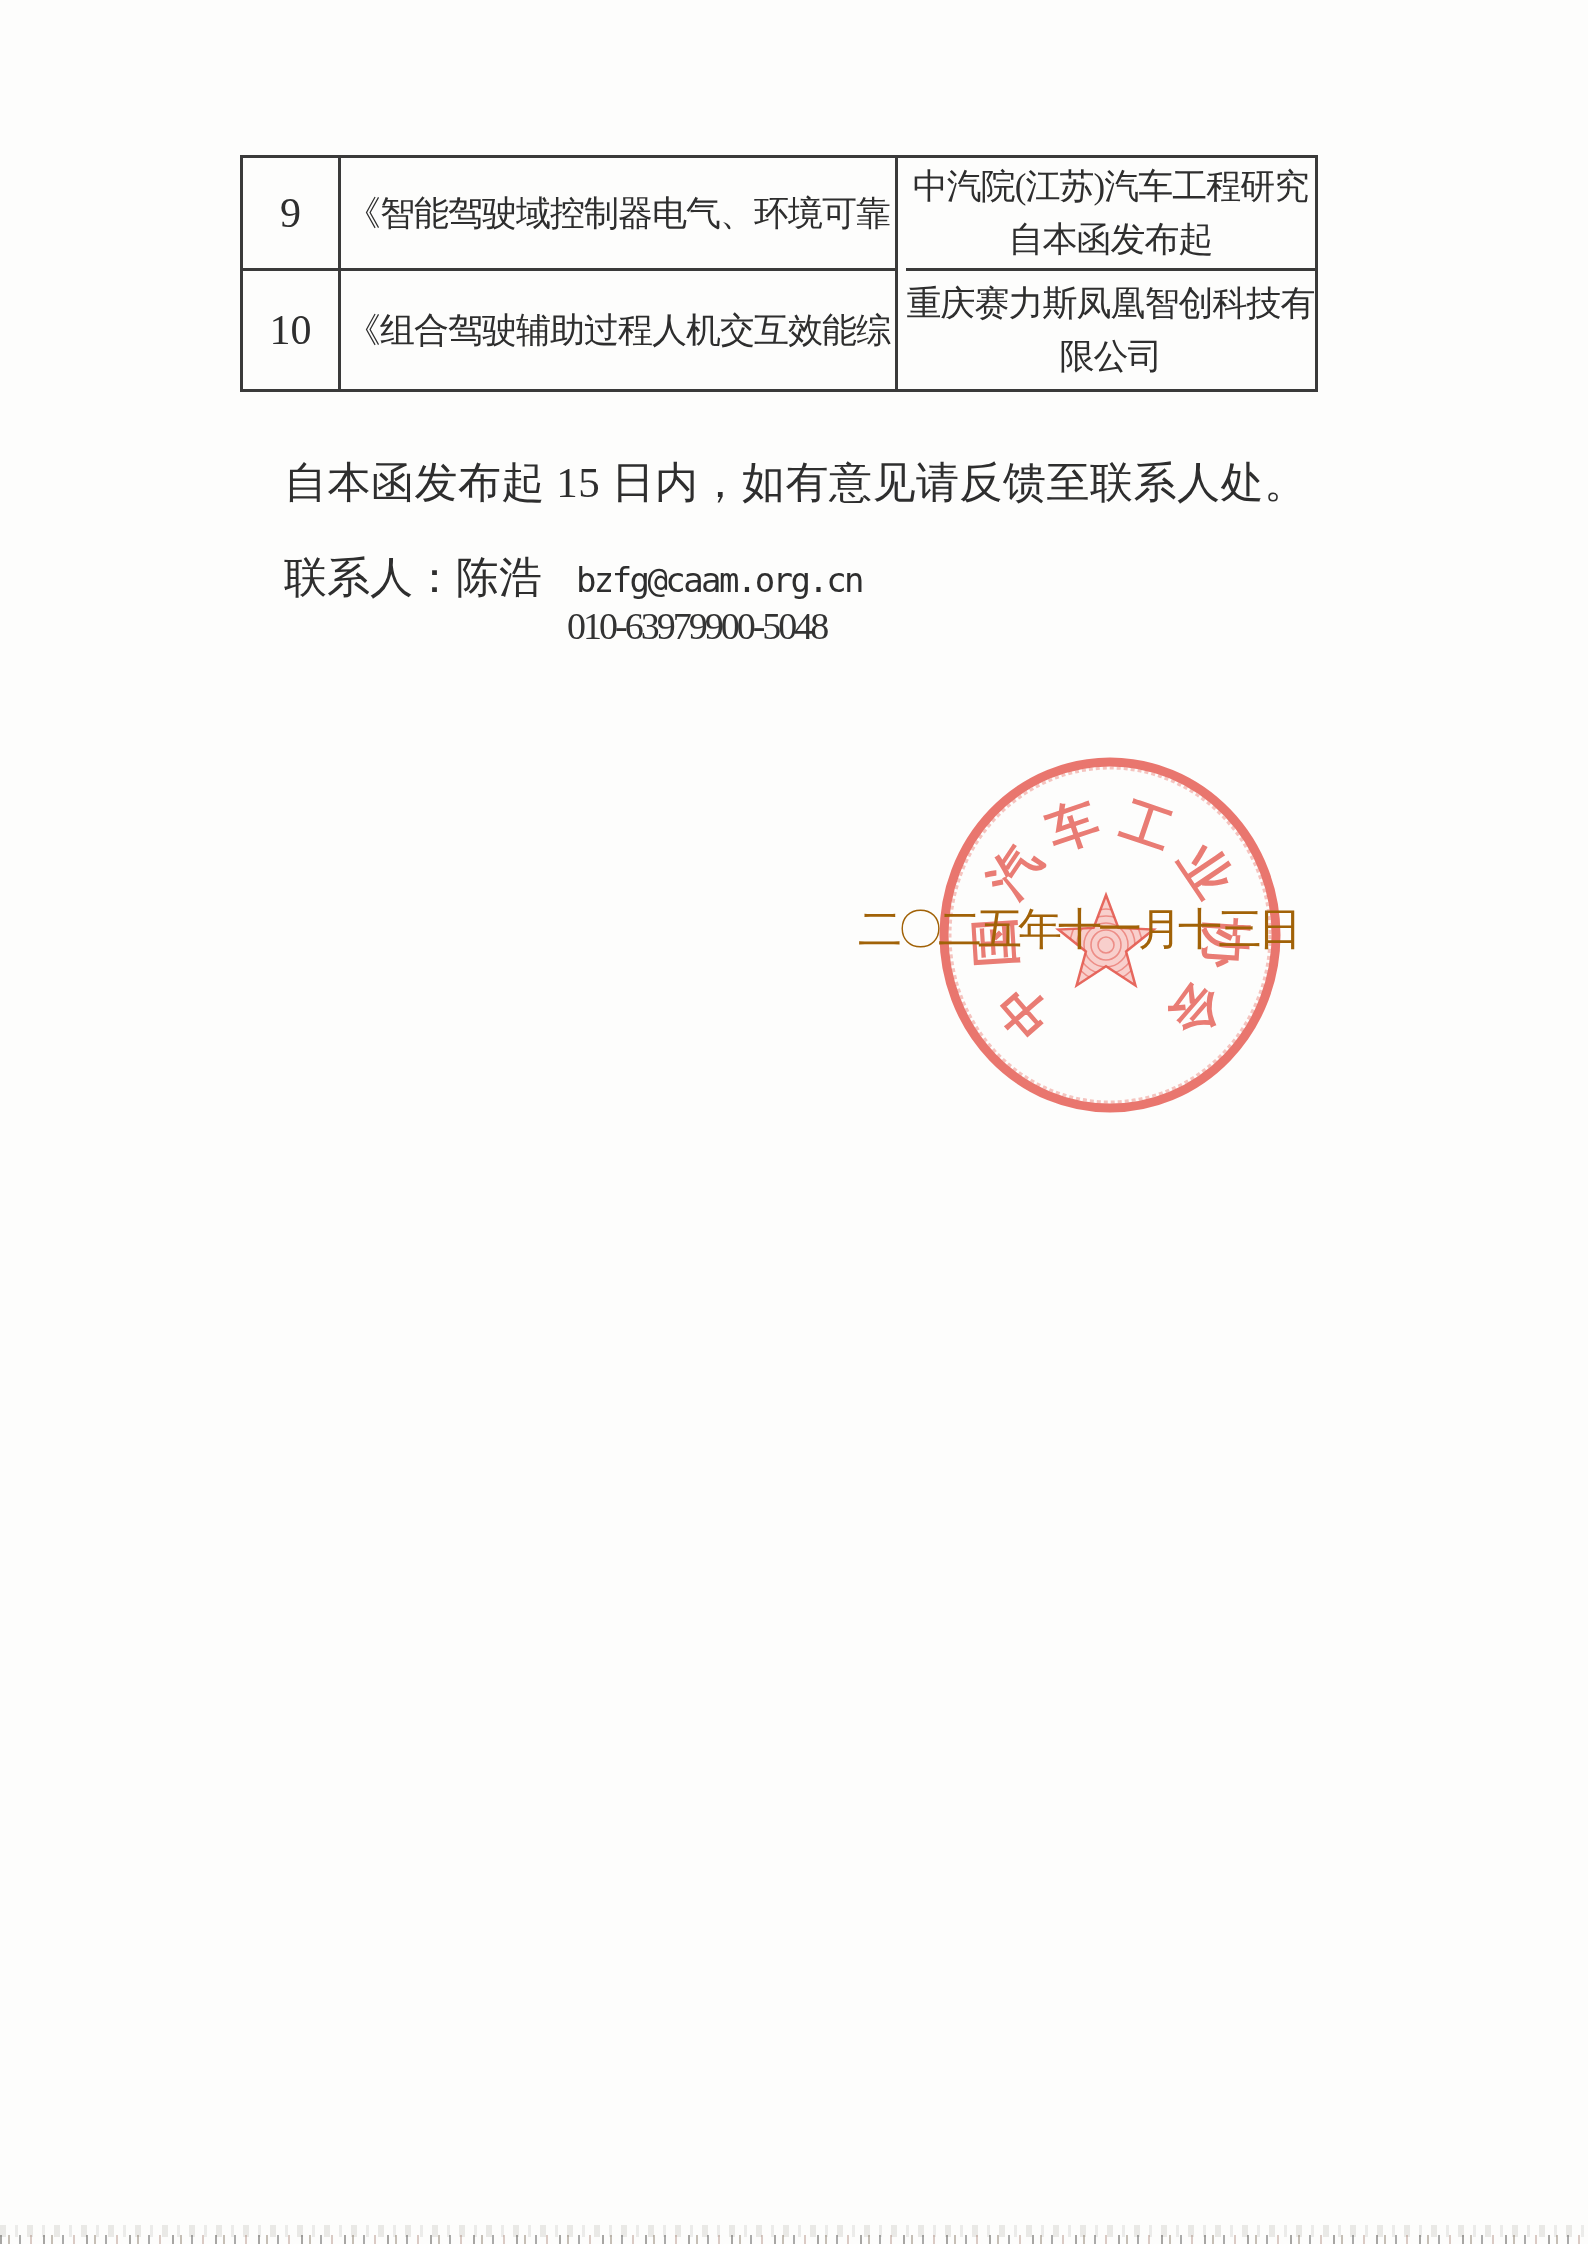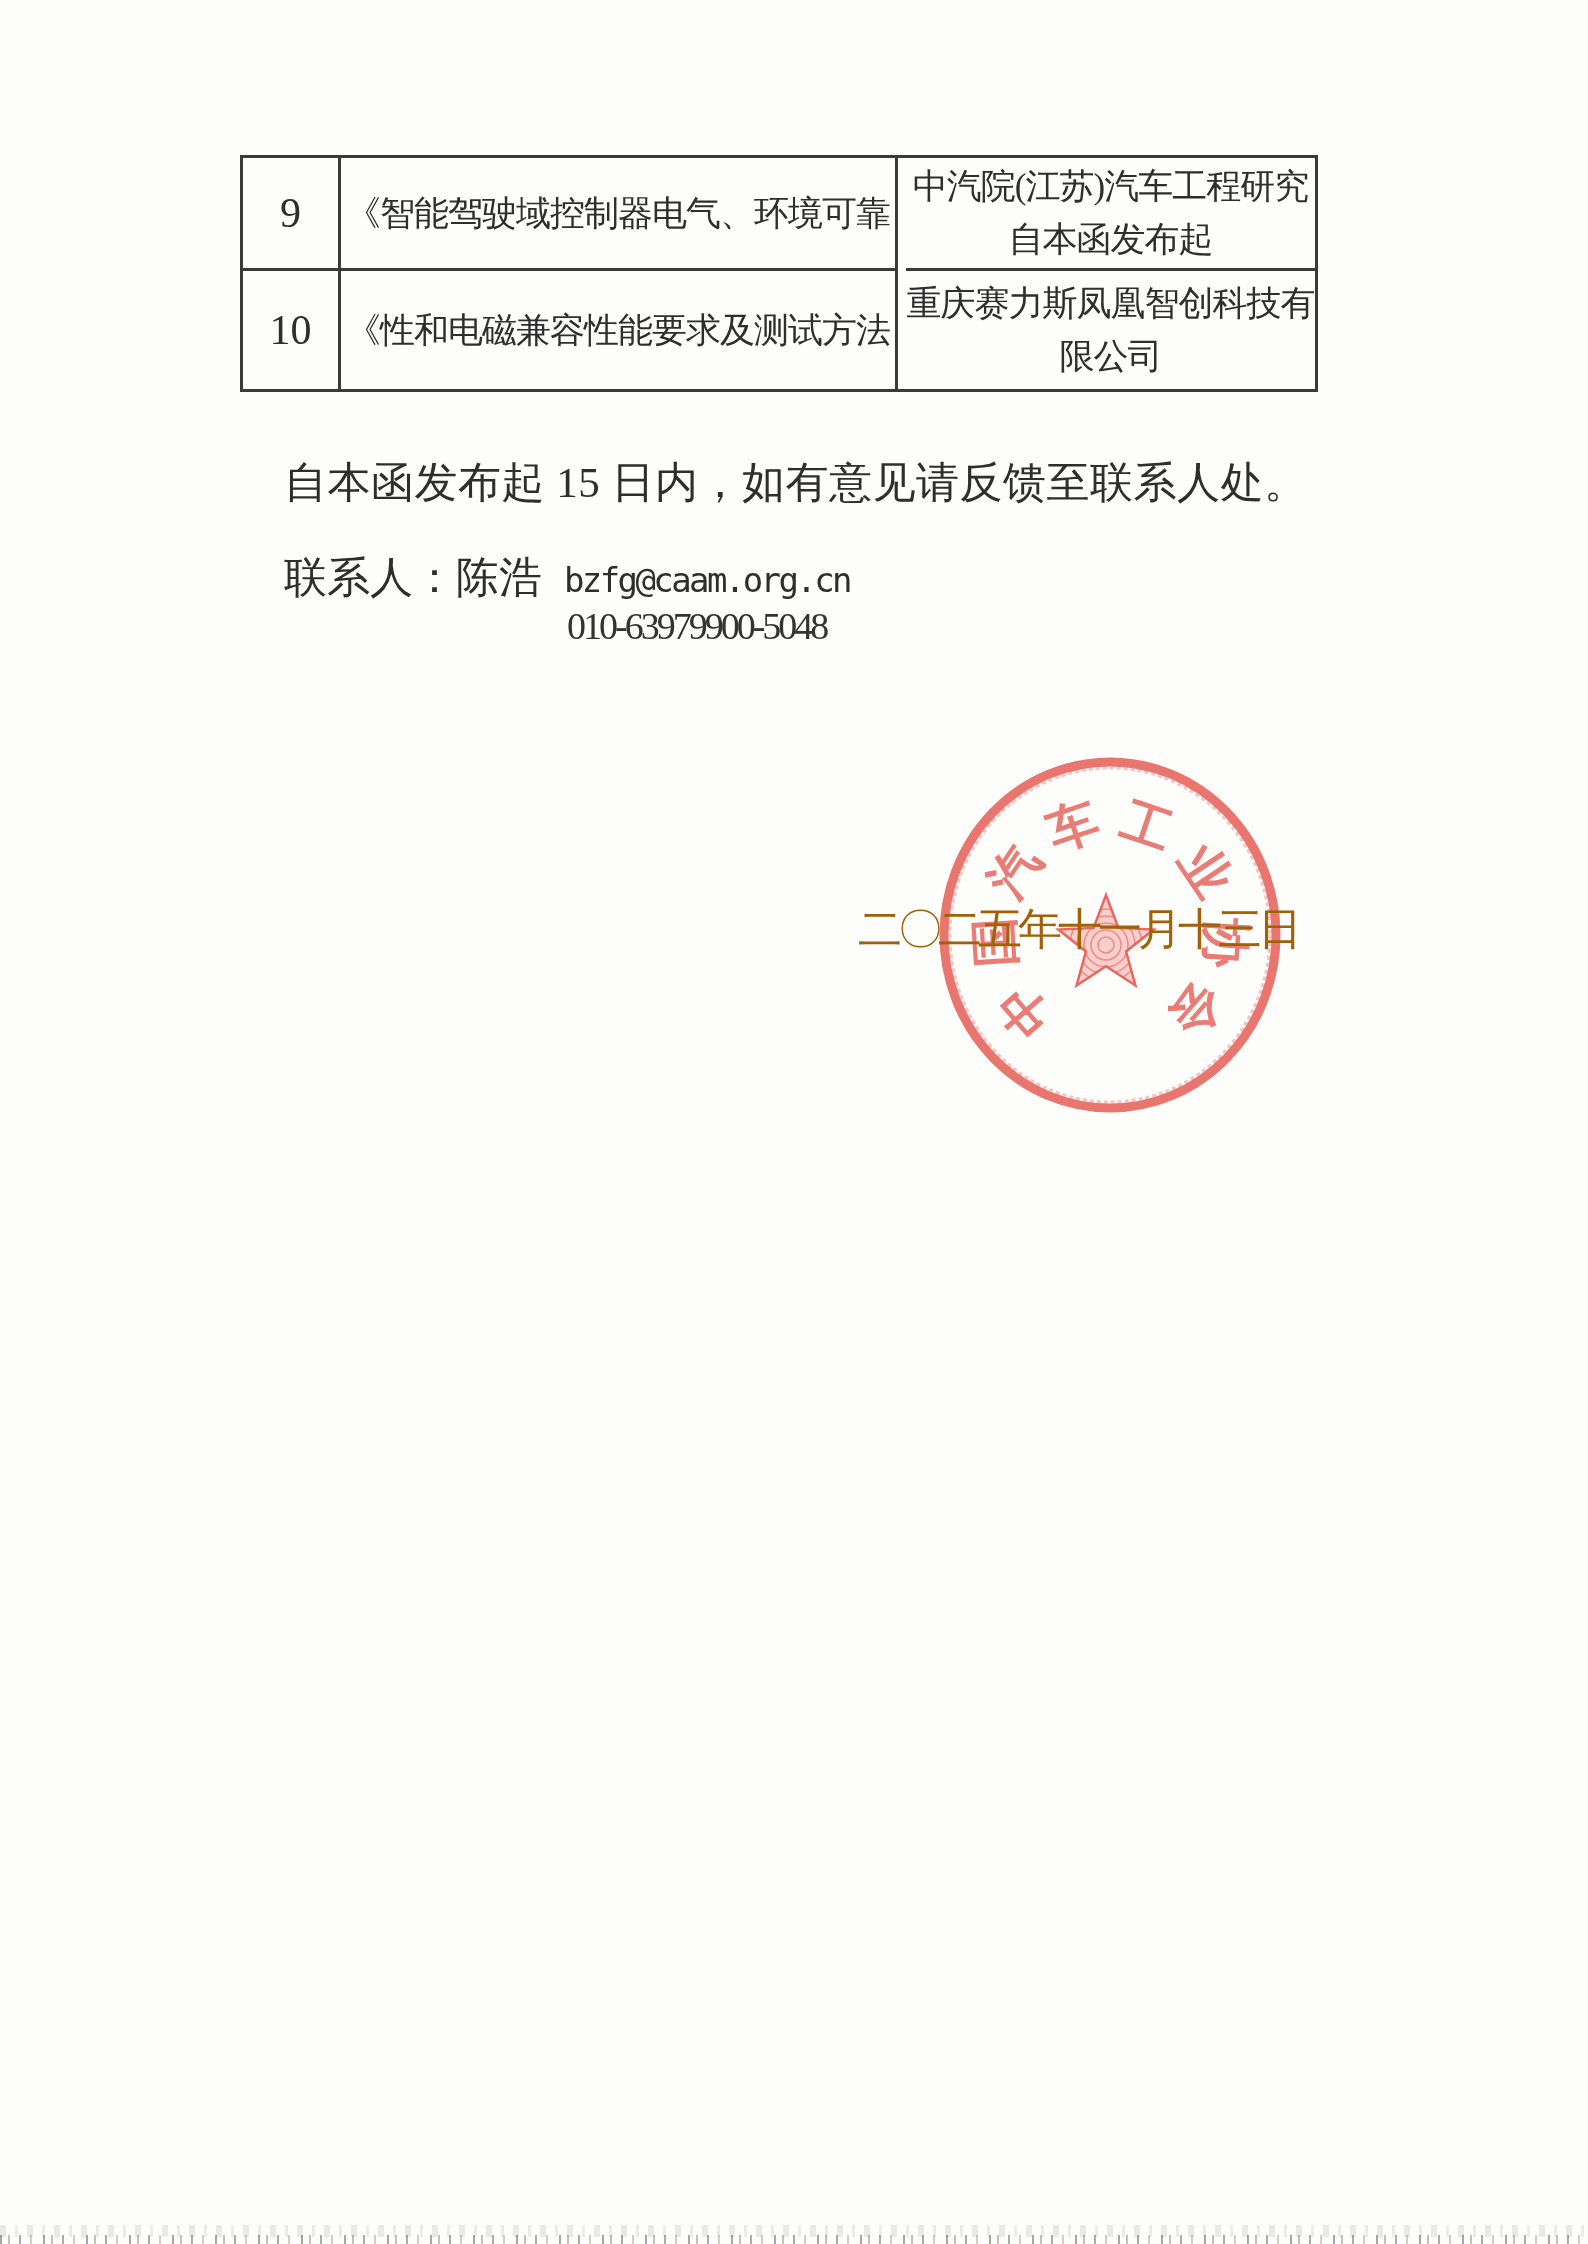--- a/index.html
+++ b/index.html
@@ -41,21 +41,21 @@
   .num-cell{font-size:42px;}
   .cjk-cell{font-size:35px;letter-spacing:-1px;line-height:53px;}
   .cjk-cell .tline{white-space:nowrap;}
 
   
   .bodyline{position:absolute;white-space:nowrap;color:var(--ink);}
   .notice{left:284px;top:454px;font-size:43px;letter-spacing:.5px;}
   .contact{left:284px;top:549px;font-size:43px;}
   .contact .email{
     font-family:"DejaVu Sans Mono","Liberation Mono",monospace;
-    font-size:34px;letter-spacing:-2.6px;margin-left:22px;
+    font-size:34px;letter-spacing:-2.6px;margin-left:34px;
   }
   .phone{
     left:567px;top:604px;
     font-family:Liberation Serif, serif;
     font-size:38px;letter-spacing:-3px;color:#333;
   }
 
   
   .date-line{
     position:absolute;left:858px;top:900px;
@@ -107,21 +107,21 @@
     </div>
     <div class="cell cjk-cell last-col">
       <span class="tline">中汽院(江苏)汽车工程研究</span>
       <span class="tline">自本函发布起</span>
     </div>
 
     <div class="cell num-cell last-row">
       <span>10</span>
     </div>
     <div class="cell cjk-cell last-row">
-      <span class="tline">《性和电磁兼容性能要求及测试方法</span>
+      <span class="tline">《组合驾驶辅助过程人机交互效能综</span>
     </div>
     <div class="cell cjk-cell last-col last-row">
       <span class="tline">重庆赛力斯凤凰智创科技有</span>
       <span class="tline">限公司</span>
     </div>
   </div>
 
   <div class="bodyline notice">自本函发布起 15 日内，如有意见请反馈至联系人处。</div>
 
   <div class="bodyline contact">

